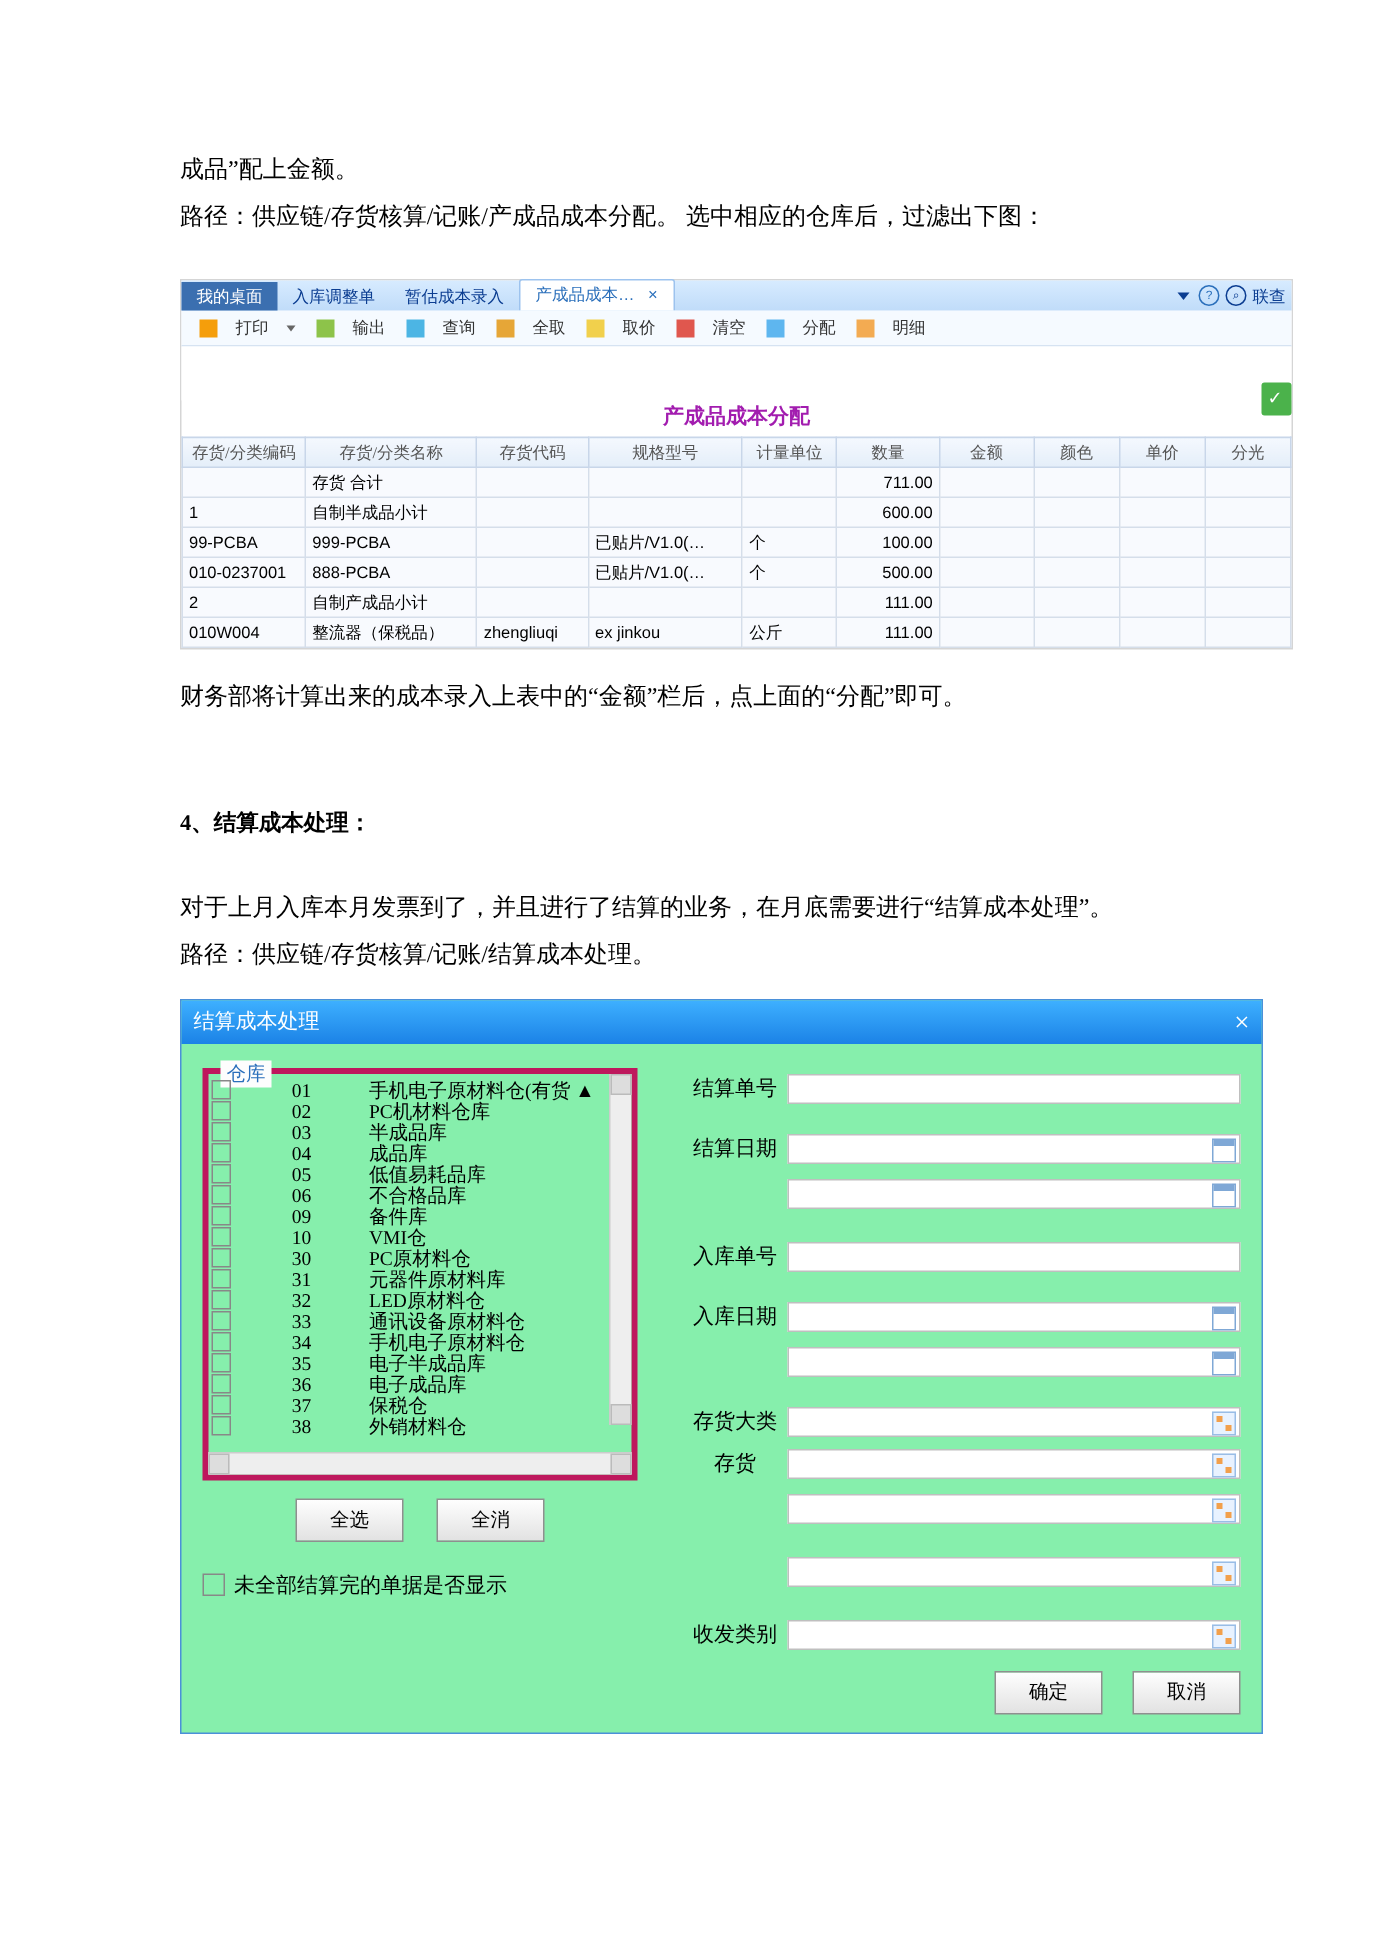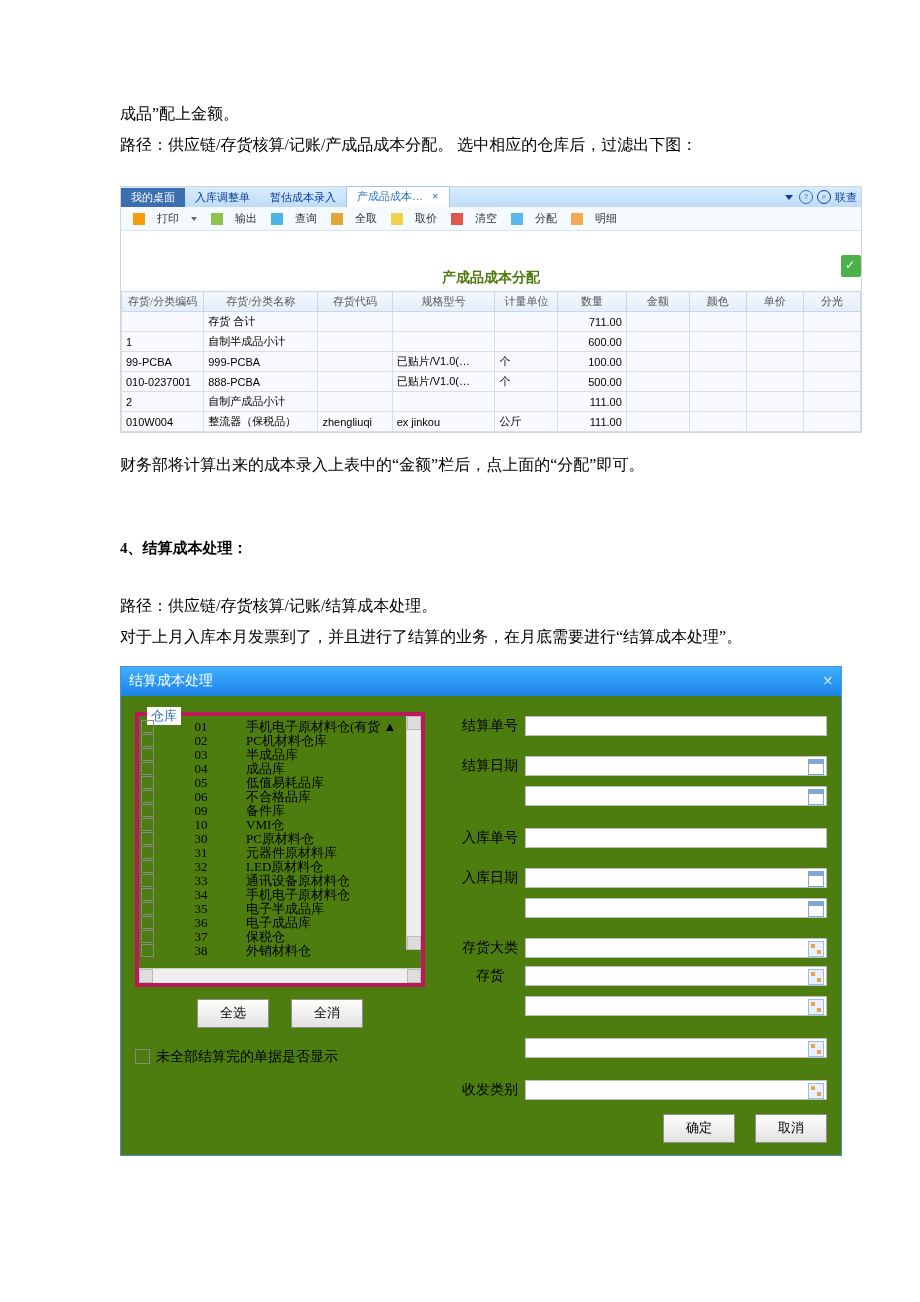--- a/index.html
+++ b/index.html
@@ -142,21 +142,21 @@
     font-size: 12px;
     position: absolute;
     left: 4px;
     top: 3px;
   }
 
   .app1-title {
     text-align: center;
     font-size: 14px;
     font-weight: bold;
-    color: #4d7c0f;
+    color: #a21caf;
     padding: 2px 0 4px 0;
     font-family: "SimSun", serif;
   }
   .app1-grid {
     width: 100%;
     border-collapse: collapse;
     table-layout: fixed;
   }
   .app1-grid th {
     background: linear-gradient(#f4f8fe, #e4eef9);
@@ -193,21 +193,21 @@
     font-family: "SimHei", "SimSun", serif;
   }
 
   
   .dlg {
     width: 720px;
     border: 1px solid #4b90d9;
     font-family: "SimSun", serif;
     font-size: 13px;
     margin-top: 16px;
-    background: #4d7c0f;
+    background: #86efac;
   }
   .dlg-title {
     background: linear-gradient(#3eb0ff, #1b82e6);
     color: #fff;
     padding: 4px 8px;
     display: flex;
     justify-content: space-between;
     align-items: center;
     font-size: 14px;
   }
@@ -560,22 +560,22 @@
     </table>
   </div>
 
   <div class="doc-text" style="margin-top:18px;">
     <p>财务部将计算出来的成本录入上表中的“金额”栏后，点上面的“分配”即可。</p>
   </div>
 
   <div class="sec-heading">4、结算成本处理：</div>
 
   <div class="doc-text">
+    <p>对于上月入库本月发票到了，并且进行了结算的业务，在月底需要进行“结算成本处理”。</p>
     <p>路径：供应链/存货核算/记账/结算成本处理。</p>
-    <p>对于上月入库本月发票到了，并且进行了结算的业务，在月底需要进行“结算成本处理”。</p>
   </div>
 
   <div class="dlg">
     <div class="dlg-title">
       <span>结算成本处理</span>
       <span style="font-size:18px;cursor:pointer">×</span>
     </div>
     <div class="dlg-body">
       <div class="dlg-left">
         <div class="fieldset">

